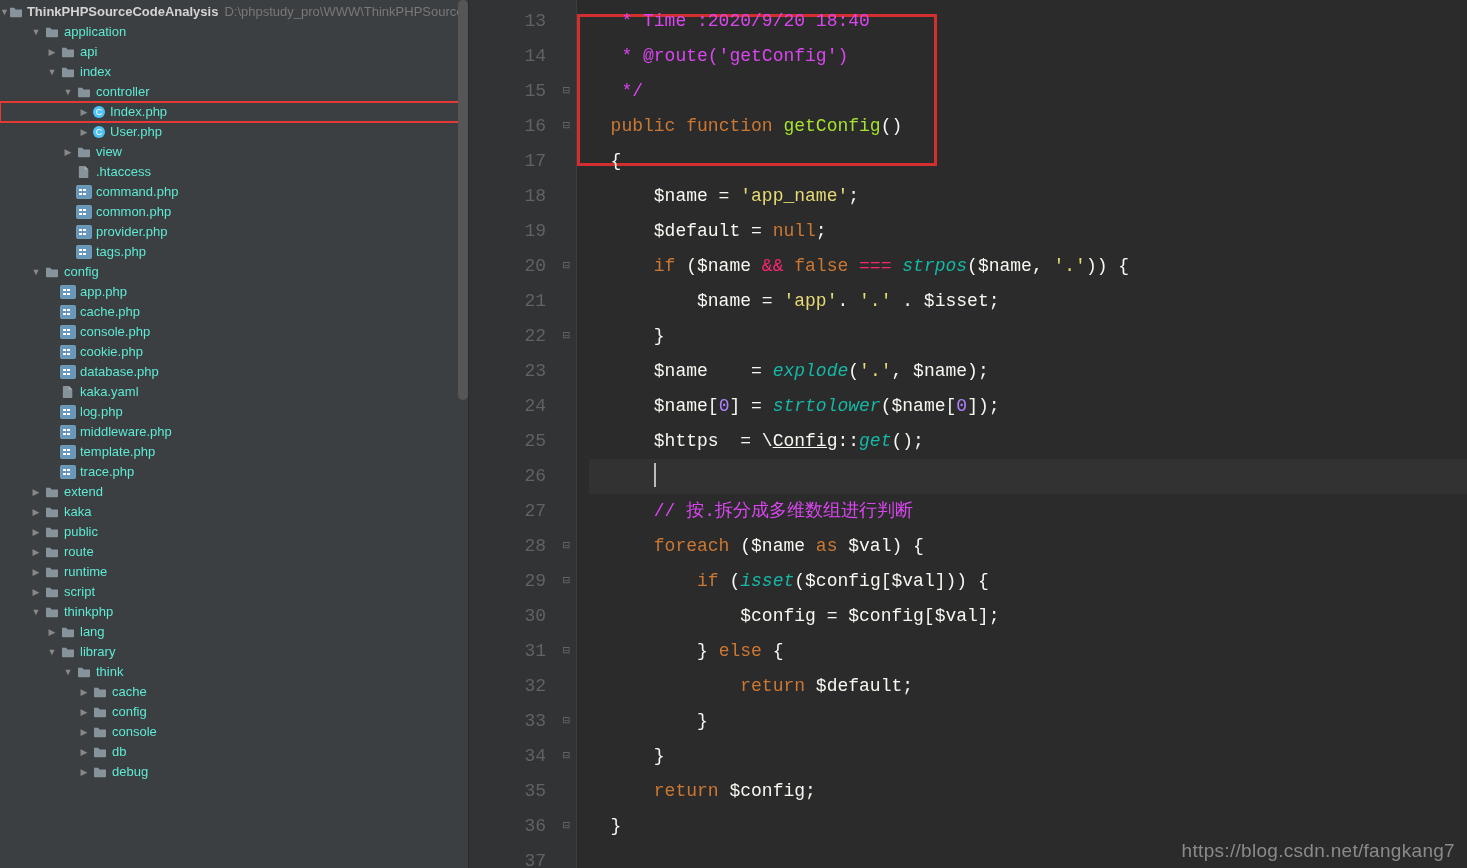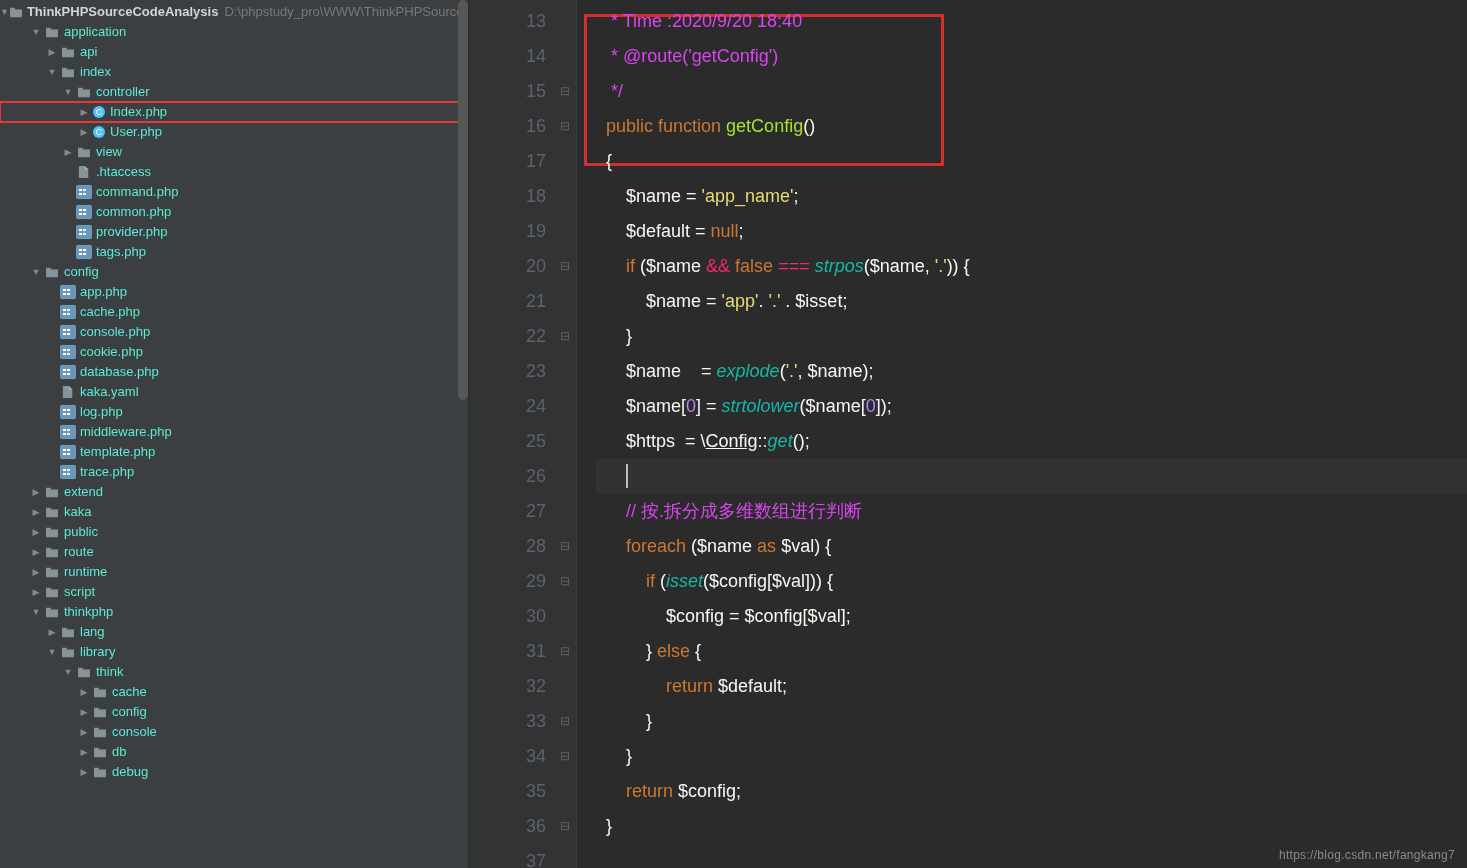--- a/index.html
+++ b/index.html
@@ -77,24 +77,23 @@
   .path-hint { color: #787878; margin-left: 6px; }
   .row-highlight {
     outline: 2px solid #e53935;
     outline-offset: -1px;
   }
   
   .editor {
     flex: 1;
     background: #2b2b2b;
     display: flex;
-    font-family: Liberation Sans, sans-serif;
+    font-family: Liberation Mono, monospace;
     font-size: 18px;
     position: relative;
-    gap: 7px;
   }
   .gutter {
     width: 108px;
     background: #313335;
     text-align: right;
     color: #606366;
     padding-right: 30px;
     padding-top: 4px;
     border-right: 1px solid #3c3f41;
     position:relative;
@@ -146,21 +145,21 @@
     position:absolute;
     border:3px solid #d32f2f;
     pointer-events:none;
   }
   .watermark {
     position:absolute;
     right:12px;
     bottom:6px;
     color:#8a8a8a;
     font-family: Arial,sans-serif;
-    font-size:12px;
+    font-size:19px;
     letter-spacing:0.3px;
   }
 </style>
 </head>
 <body>
 
 <div class="container">
 
   <div class="sidebar">
     <div class="tree" id="tree">

